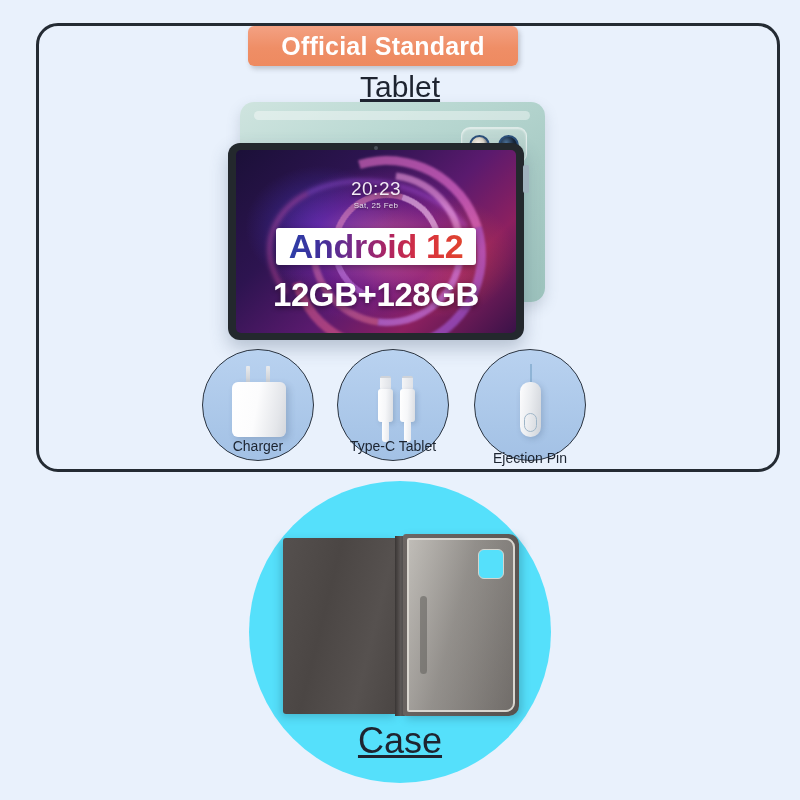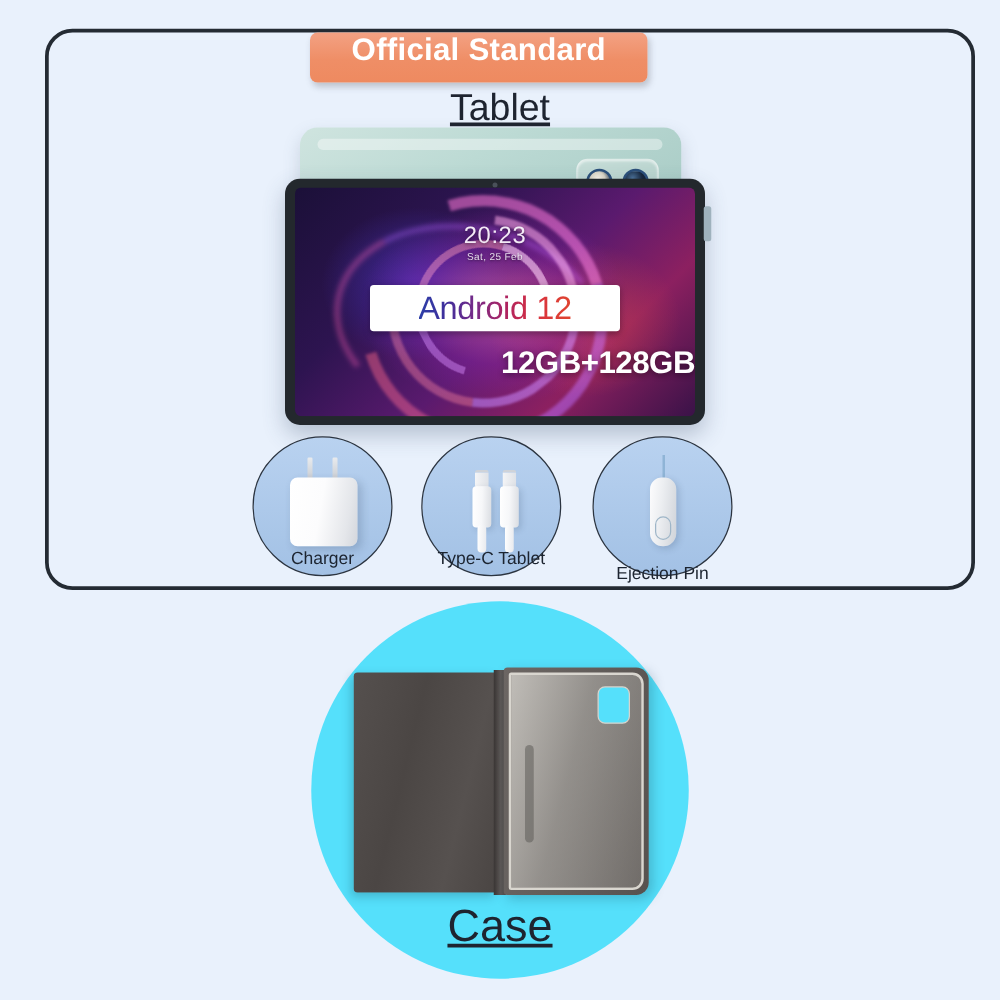--- a/index.html
+++ b/index.html
@@ -39,20 +39,21 @@
   .badge {
     position: absolute;
     left: 248px;
     top: 26px;
     width: 270px;
     height: 40px;
     background: linear-gradient(180deg, #f3a183 0%, #ef8e66 55%, #ee8a60 100%);
     border-radius: 6px;
     box-shadow: 2px 3px 5px rgba(80,80,90,0.28);
     display: flex;
+    align-items: center;
     justify-content: center;
     z-index: 30;
   }
   .badge-text {
     color: #ffffff;
     font-size: 25px;
     font-weight: bold;
     letter-spacing: 0.2px;
     white-space: nowrap;
   }
@@ -121,21 +122,21 @@
   }
   .lens.flash {
     background: radial-gradient(circle at 42% 38%, #fffaf0 0%, #d9d4c6 40%, #2a3a50 78%);
   }
 
   
   .tablet-front {
     position: absolute;
     left: 228px;
     top: 143px;
-    width: 336px;
+    width: 296px;
     height: 197px;
     border-radius: 12px;
     background: #23282d;
     box-shadow: 0 8px 18px rgba(60,80,110,0.30);
     padding: 7px 8px;
     box-sizing: border-box;
   }
   .tablet-front .notch-cam {
     position: absolute;
     left: 50%;
@@ -230,36 +231,36 @@
     width: 200px;
     height: 37px;
     background: #ffffff;
     border-radius: 3px;
     display: flex;
     align-items: center;
     justify-content: center;
     box-shadow: 0 2px 6px rgba(0,0,0,0.35);
   }
   .android-text {
-    font-size: 26px;
-    font-weight: normal;
+    font-size: 34px;
+    font-weight: bold;
     letter-spacing: -0.3px;
     background: linear-gradient(92deg, #2c3fa8 0%, #3f2f9c 18%, #7a2a86 38%, #b0245f 58%, #d8313f 76%, #e0452f 100%);
     -webkit-background-clip: text;
     background-clip: text;
     color: transparent;
     white-space: nowrap;
   }
   .ram-text {
     position: absolute;
     left: 0; right: 0;
     top: 126px;
-    text-align: right;
+    text-align: center;
     color: #ffffff;
-    font-size: 25px;
+    font-size: 33px;
     font-weight: bold;
     letter-spacing: -0.4px;
     text-shadow: 0 2px 5px rgba(0,0,0,0.45);
     white-space: nowrap;
   }
 
   
   .acc {
     position: absolute;
     width: 112px;

